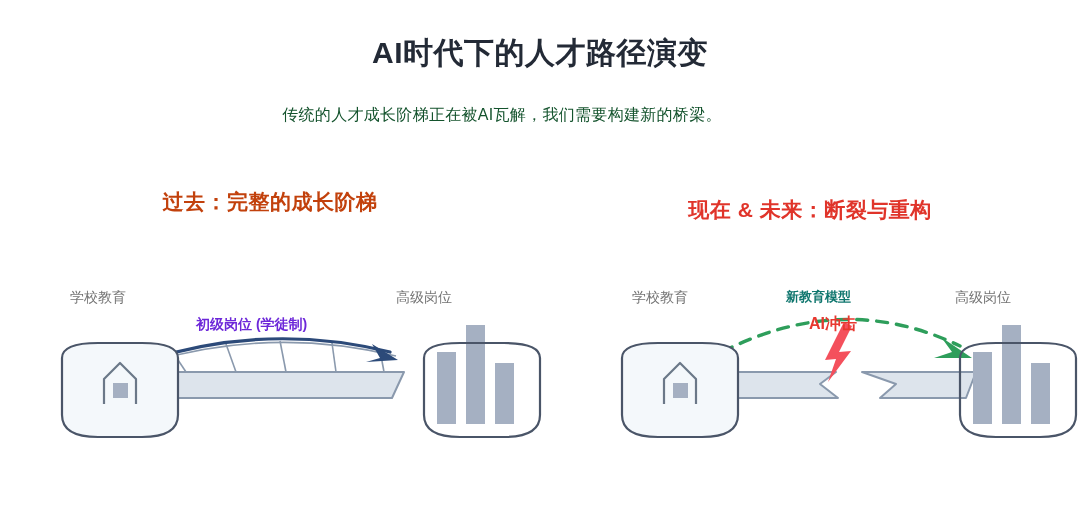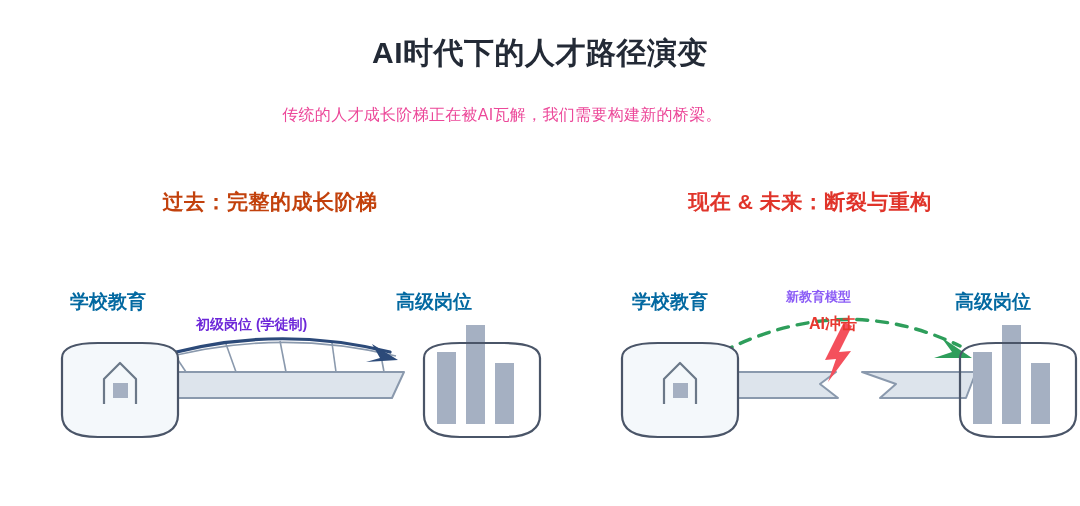--- a/index.html
+++ b/index.html
@@ -32,21 +32,21 @@
     letter-spacing: 0.5px;
     color: #232a36;
   }
   .subtitle {
     position: absolute;
     top: 105px;
     left: 0;
     width: 1004px;
     text-align: center;
     font-size: 16px;
-    color: #ec4899;
+    color: #14532d;
     letter-spacing: 0.3px;
   }
   .panel {
     position: absolute;
     top: 170px;
     width: 540px;
     height: 330px;
   }
   .panel-left  { left: 0; }
   .panel-right { left: 540px; }
@@ -55,42 +55,42 @@
     position: absolute;
     top: 18px;
     left: 0;
     width: 540px;
     text-align: center;
     font-size: 21px;
     font-weight: bold;
     letter-spacing: 0.5px;
   }
   .heading-past   { color: #c2410c; }
-  .heading-future { color: #e0342a; }
+  .heading-future { color: #e0342a; margin-top: 8px; }
 
   .node-caption {
     position: absolute;
-    font-size: 19px;
-    font-weight: bold;
-    color: #0369a1;
+    font-size: 14px;
+    font-weight: normal;
+    color: #737373;
     white-space: nowrap;
   }
   .cap-school-left  { left: 70px;  top: 289px; }
   .cap-senior-left  { left: 396px; top: 289px; }
   .cap-school-right { left: 632px; top: 289px; }
   .cap-senior-right { left: 955px; top: 289px; }
 
   .edge-label {
     position: absolute;
     font-size: 14px;
     font-weight: bold;
     white-space: nowrap;
   }
   .label-bridge { left: 196px; top: 316px; color: #6d28d9; }
-  .label-newmodel { left: 786px; top: 288px; color: #8b5cf6; font-size: 13px; }
+  .label-newmodel { left: 786px; top: 288px; color: #0f766e; font-size: 13px; }
   .label-aishock  { left: 809px; top: 314px; color: #e8382f; font-size: 16px; }
 </style>
 </head>
 <body>
 
 <div class="page">
 
   <div class="main-title">AI时代下的人才路径演变</div>
   <div class="subtitle">传统的人才成长阶梯正在被AI瓦解，我们需要构建新的桥梁。</div>
 

